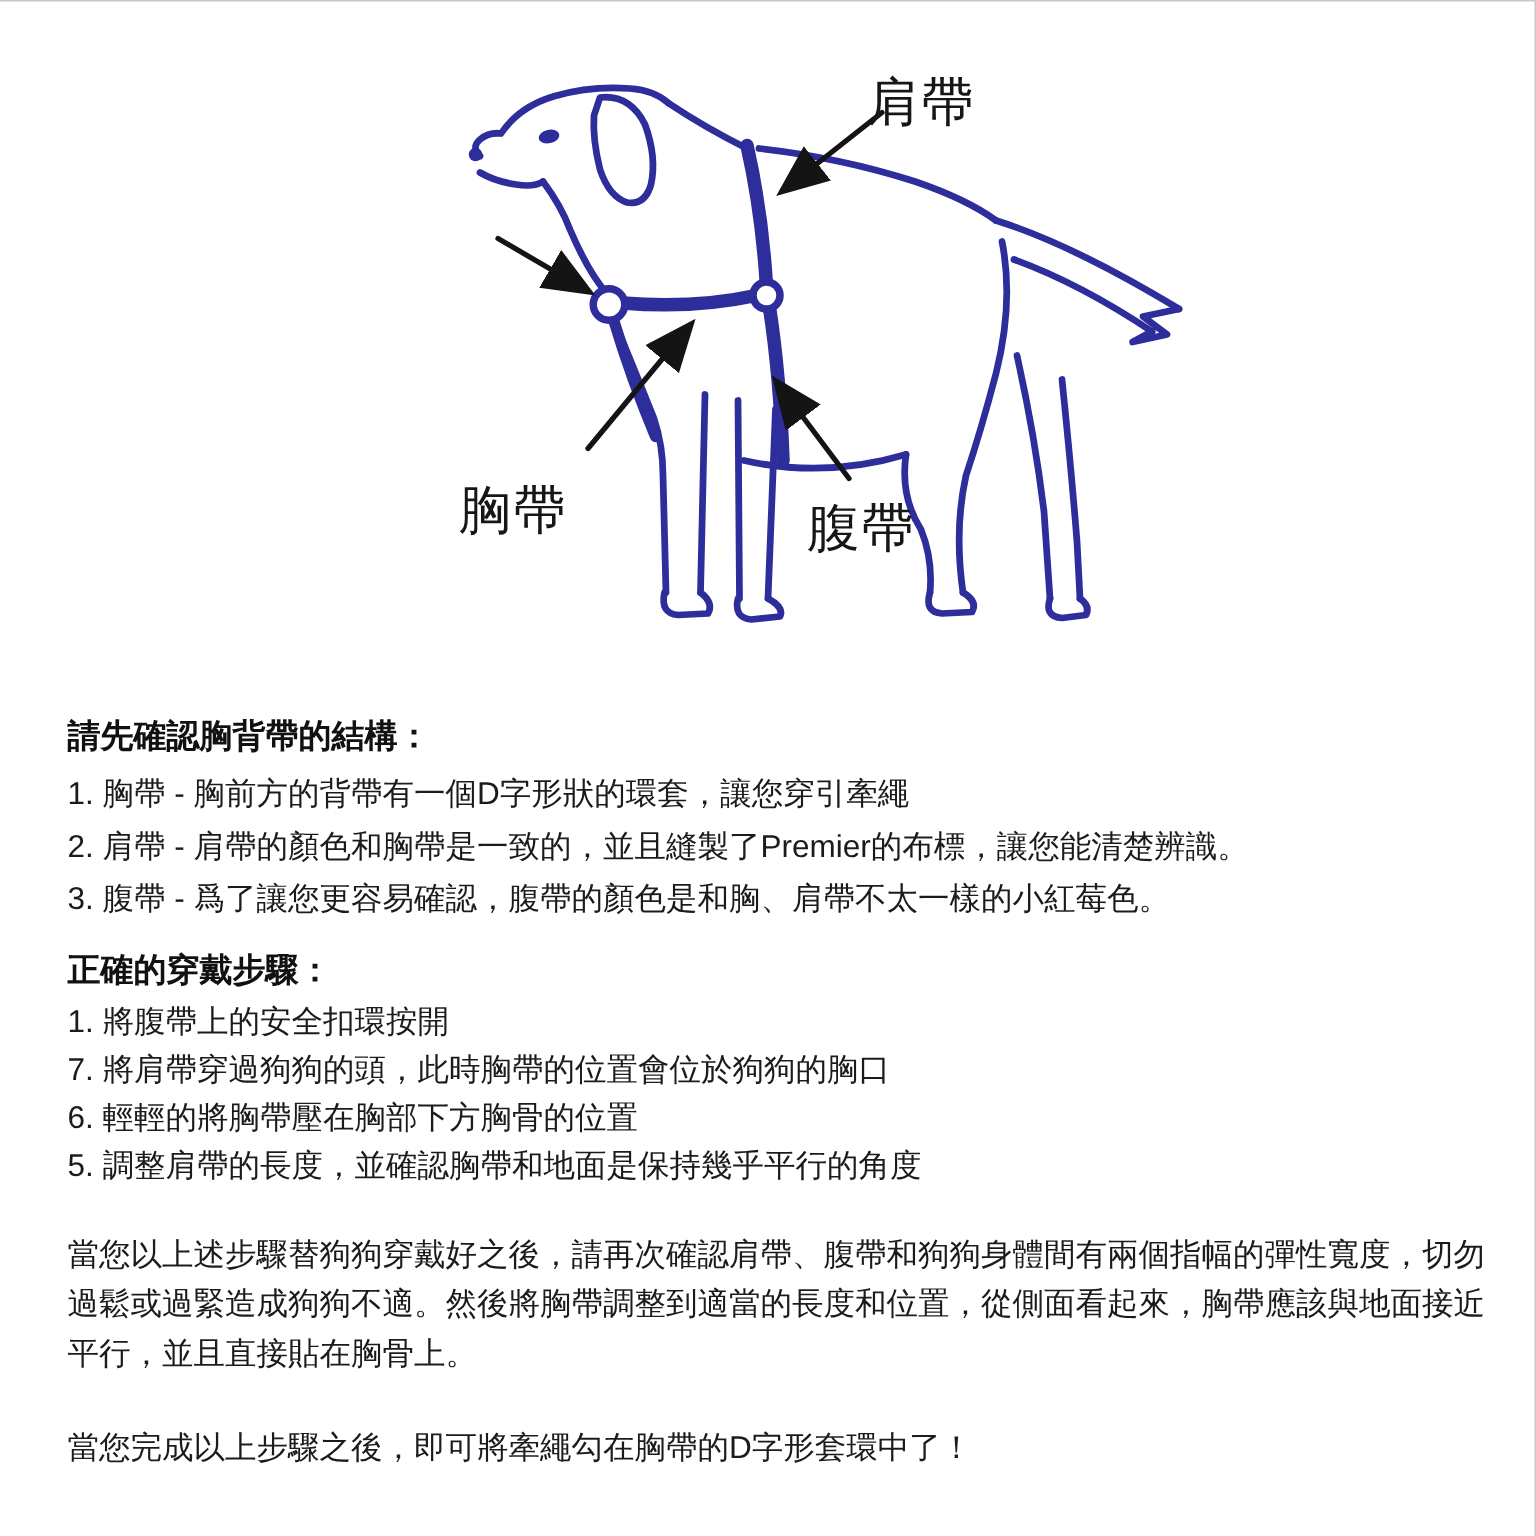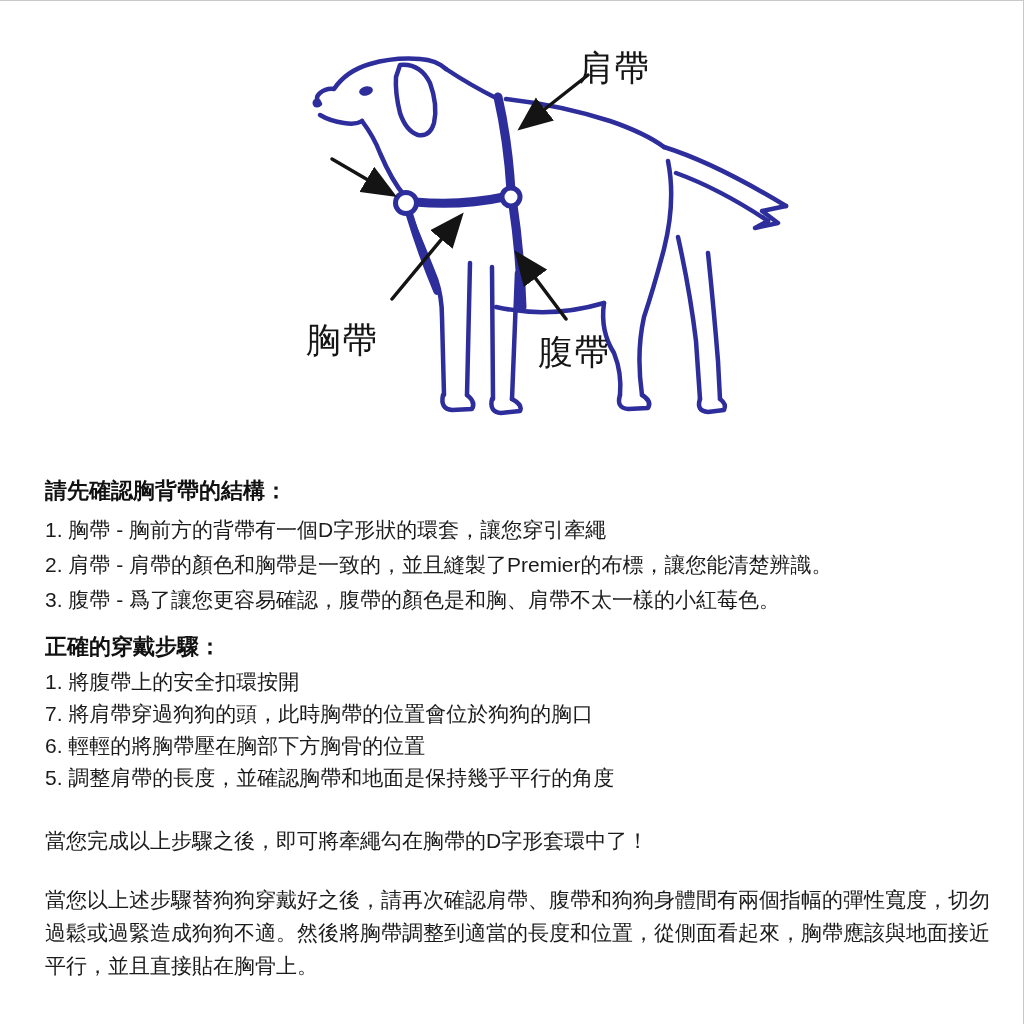--- a/index.html
+++ b/index.html
@@ -125,17 +125,17 @@
     <div class="sec1-item">1. 胸帶 - 胸前方的背帶有一個D字形狀的環套，讓您穿引牽繩</div>
     <div class="sec1-item">2. 肩帶 - 肩帶的顏色和胸帶是一致的，並且縫製了Premier的布標，讓您能清楚辨識。</div>
     <div class="sec1-item">3. 腹帶 - 爲了讓您更容易確認，腹帶的顏色是和胸、肩帶不太一樣的小紅莓色。</div>
 
     <h2 class="second">正確的穿戴步驟：</h2>
     <div class="step-item">1. 將腹帶上的安全扣環按開</div>
     <div class="step-item">7. 將肩帶穿過狗狗的頭，此時胸帶的位置會位於狗狗的胸口</div>
     <div class="step-item">6. 輕輕的將胸帶壓在胸部下方胸骨的位置</div>
     <div class="step-item">5. 調整肩帶的長度，並確認胸帶和地面是保持幾乎平行的角度</div>
 
+    <p class="para">當您以上述步驟替狗狗穿戴好之後，請再次確認肩帶、腹帶和狗狗身體間有兩個指幅的彈性寬度，切勿過鬆或過緊造成狗狗不適。然後將胸帶調整到適當的長度和位置，從側面看起來，胸帶應該與地面接近平行，並且直接貼在胸骨上。</p>
     <p class="para last">當您完成以上步驟之後，即可將牽繩勾在胸帶的D字形套環中了！</p>
-    <p class="para">當您以上述步驟替狗狗穿戴好之後，請再次確認肩帶、腹帶和狗狗身體間有兩個指幅的彈性寬度，切勿過鬆或過緊造成狗狗不適。然後將胸帶調整到適當的長度和位置，從側面看起來，胸帶應該與地面接近平行，並且直接貼在胸骨上。</p>
   </div>
 
 </div>
 
 </body></html>

